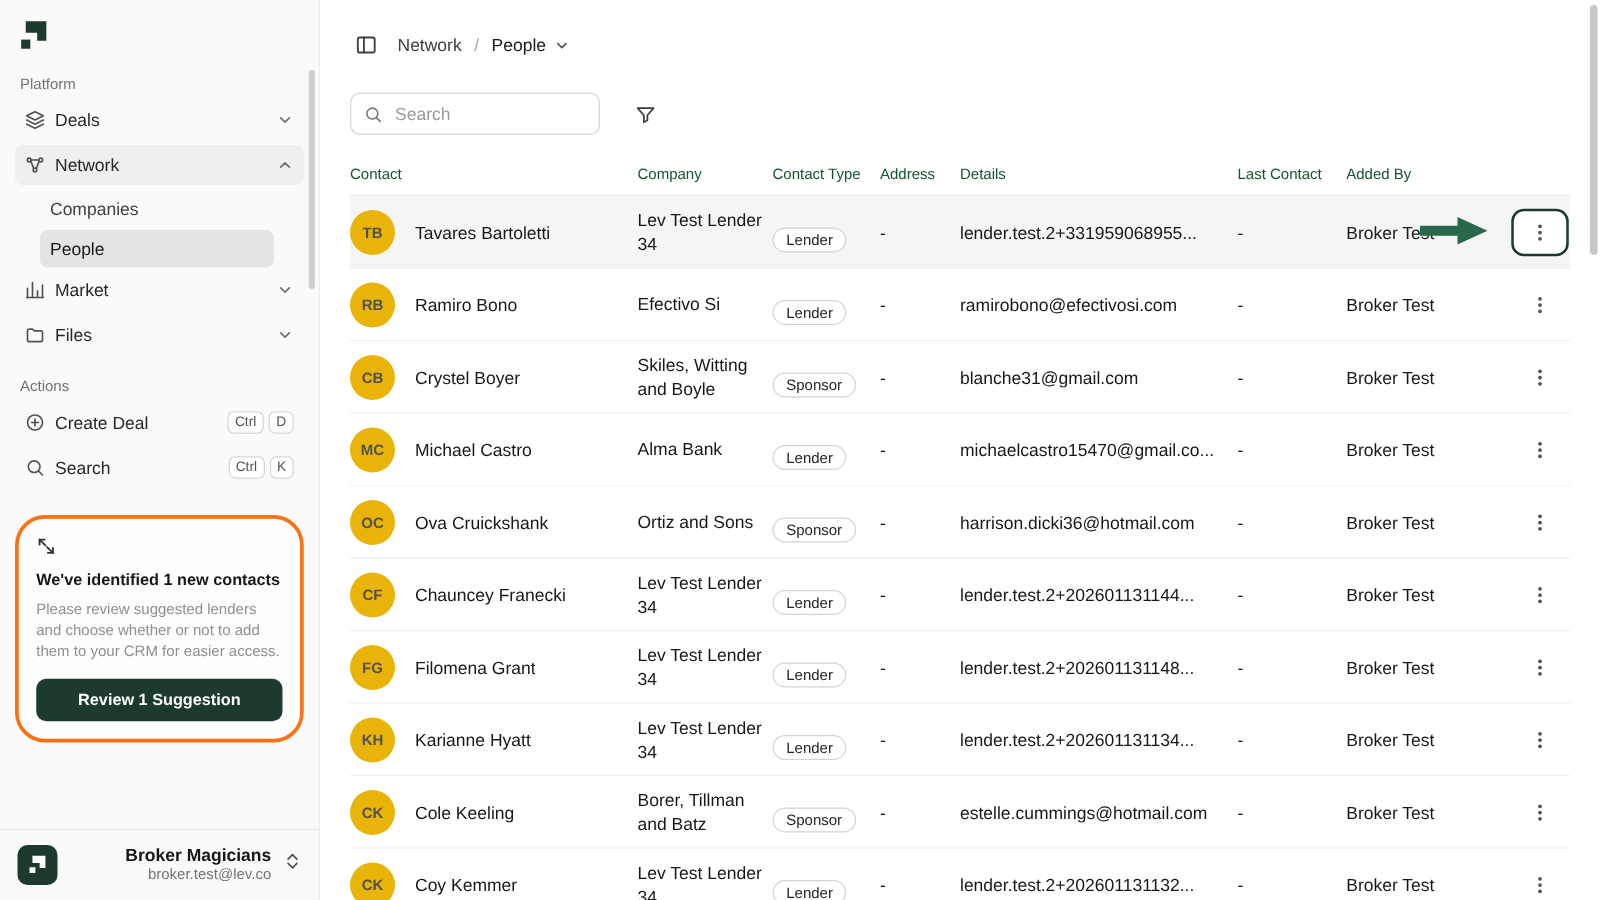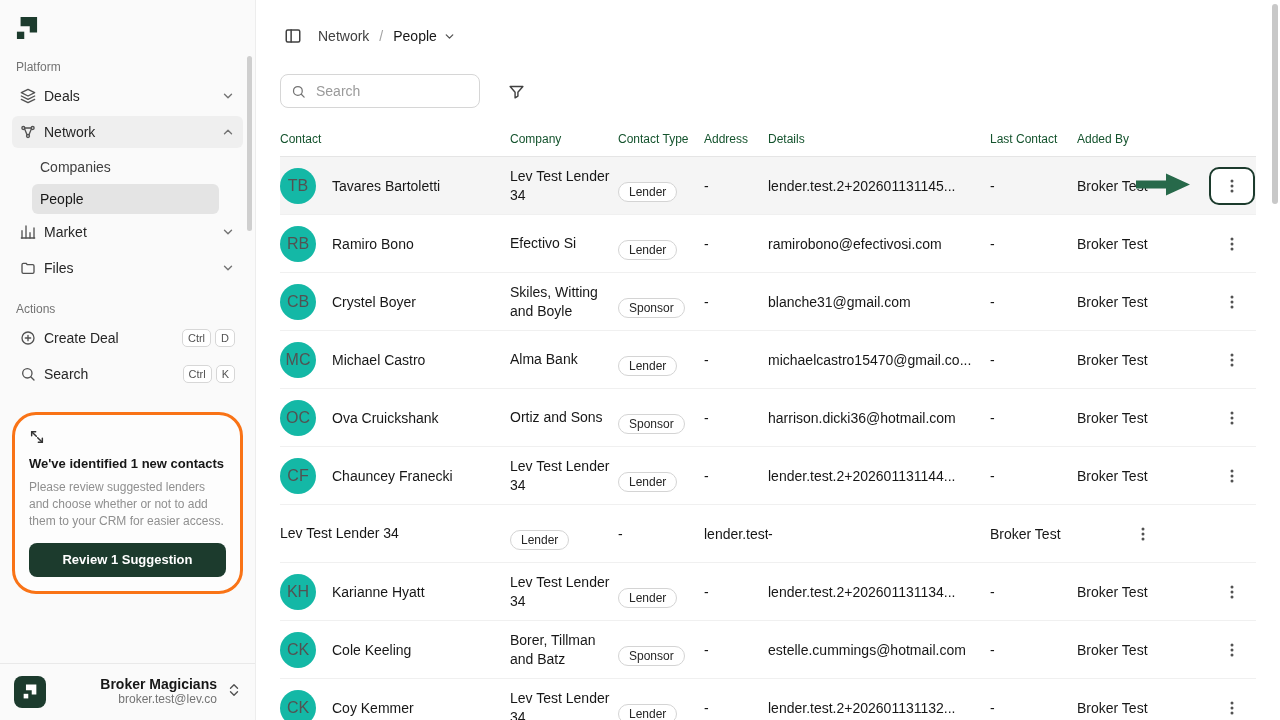--- a/index.html
+++ b/index.html
@@ -98,22 +98,22 @@
     grid-template-columns:230px 108px 86px 64px 222px 87px 131px 48px;
     align-items:center;
   }
   .thead{height:34px;border-bottom:1px solid var(--border);font-size:12px;color:#14532d;}
   .th{padding-right:8px;white-space:nowrap;overflow:hidden;}
   .row{min-height:57px;border-bottom:1px solid #f0f0f0;position:relative;font-size:14px;}
   .row.highlighted{background:var(--row_highlight);}
   .cell{padding-right:8px;min-width:0;}
   .contact-cell{display:flex;align-items:center;gap:16px;}
   .avatar{
-    width:36px;height:36px;border-radius:50%;background:#14b8a6;color:#525252;
-    font-size:16px;font-weight:400;display:flex;align-items:center;justify-content:center;flex:0 0 36px;
+    width:36px;height:36px;border-radius:50%;background:#eab308;color:#525252;
+    font-size:12px;font-weight:700;display:flex;align-items:center;justify-content:center;flex:0 0 36px;
   }
   .contact-name{font-weight:500;white-space:nowrap;overflow:hidden;}
   .company-cell{line-height:1.35;}
   .badge{
     display:inline-block;border:1px solid #d4d4d4;border-radius:999px;background:#fff;
     padding:2px 10px;font-size:12px;color:#262626;white-space:nowrap;margin-top:12px;
   }
   .details-cell{white-space:nowrap;overflow:hidden;}
   .actions-cell{display:flex;justify-content:center;padding-right:0;}
   .kebab-btn{
@@ -330,21 +330,21 @@
   <div class="row highlighted">
     <div class="cell contact-cell">
       <span class="avatar">TB</span>
       <span class="contact-name">Tavares Bartoletti</span>
     </div>
     <div class="cell company-cell">Lev Test Lender 34</div>
     <div class="cell">
       <span class="badge">Lender</span>
     </div>
     <div class="cell">-</div>
-    <div class="cell details-cell">lender.test.2+202601131145...</div>
+    <div class="cell details-cell">lender.test.2+331959068955...</div>
     <div class="cell">-</div>
     <div class="cell">Broker Test</div>
     <div class="cell actions-cell">
       <span class="arrow">
         <svg width="54" height="26" viewBox="0 0 54 26" fill="currentColor" xmlns="http://www.w3.org/2000/svg">
                   <path d="M0 9 H30 V2 L54 13 L30 24 V17 H0 Z"></path>
                 </svg>
       </span>
       <button class="kebab-btn">
         <svg width="16" height="16" viewBox="0 0 16 16" fill="currentColor">
@@ -475,20 +475,24 @@
         <svg width="16" height="16" viewBox="0 0 16 16" fill="currentColor">
                   <circle cx="8" cy="3" r="1.5"></circle>
                   <circle cx="8" cy="8" r="1.5"></circle>
                   <circle cx="8" cy="13" r="1.5"></circle>
                 </svg>
       </button>
     </div>
   </div>
 
   <div class="row">
+    <div class="cell contact-cell">
+      <span class="avatar">FG</span>
+      <span class="contact-name">Filomena Grant</span>
+    </div>
     <div class="cell company-cell">Lev Test Lender 34</div>
     <div class="cell">
       <span class="badge">Lender</span>
     </div>
     <div class="cell">-</div>
     <div class="cell details-cell">lender.test.2+202601131148...</div>
     <div class="cell">-</div>
     <div class="cell">Broker Test</div>
     <div class="cell actions-cell">
 

